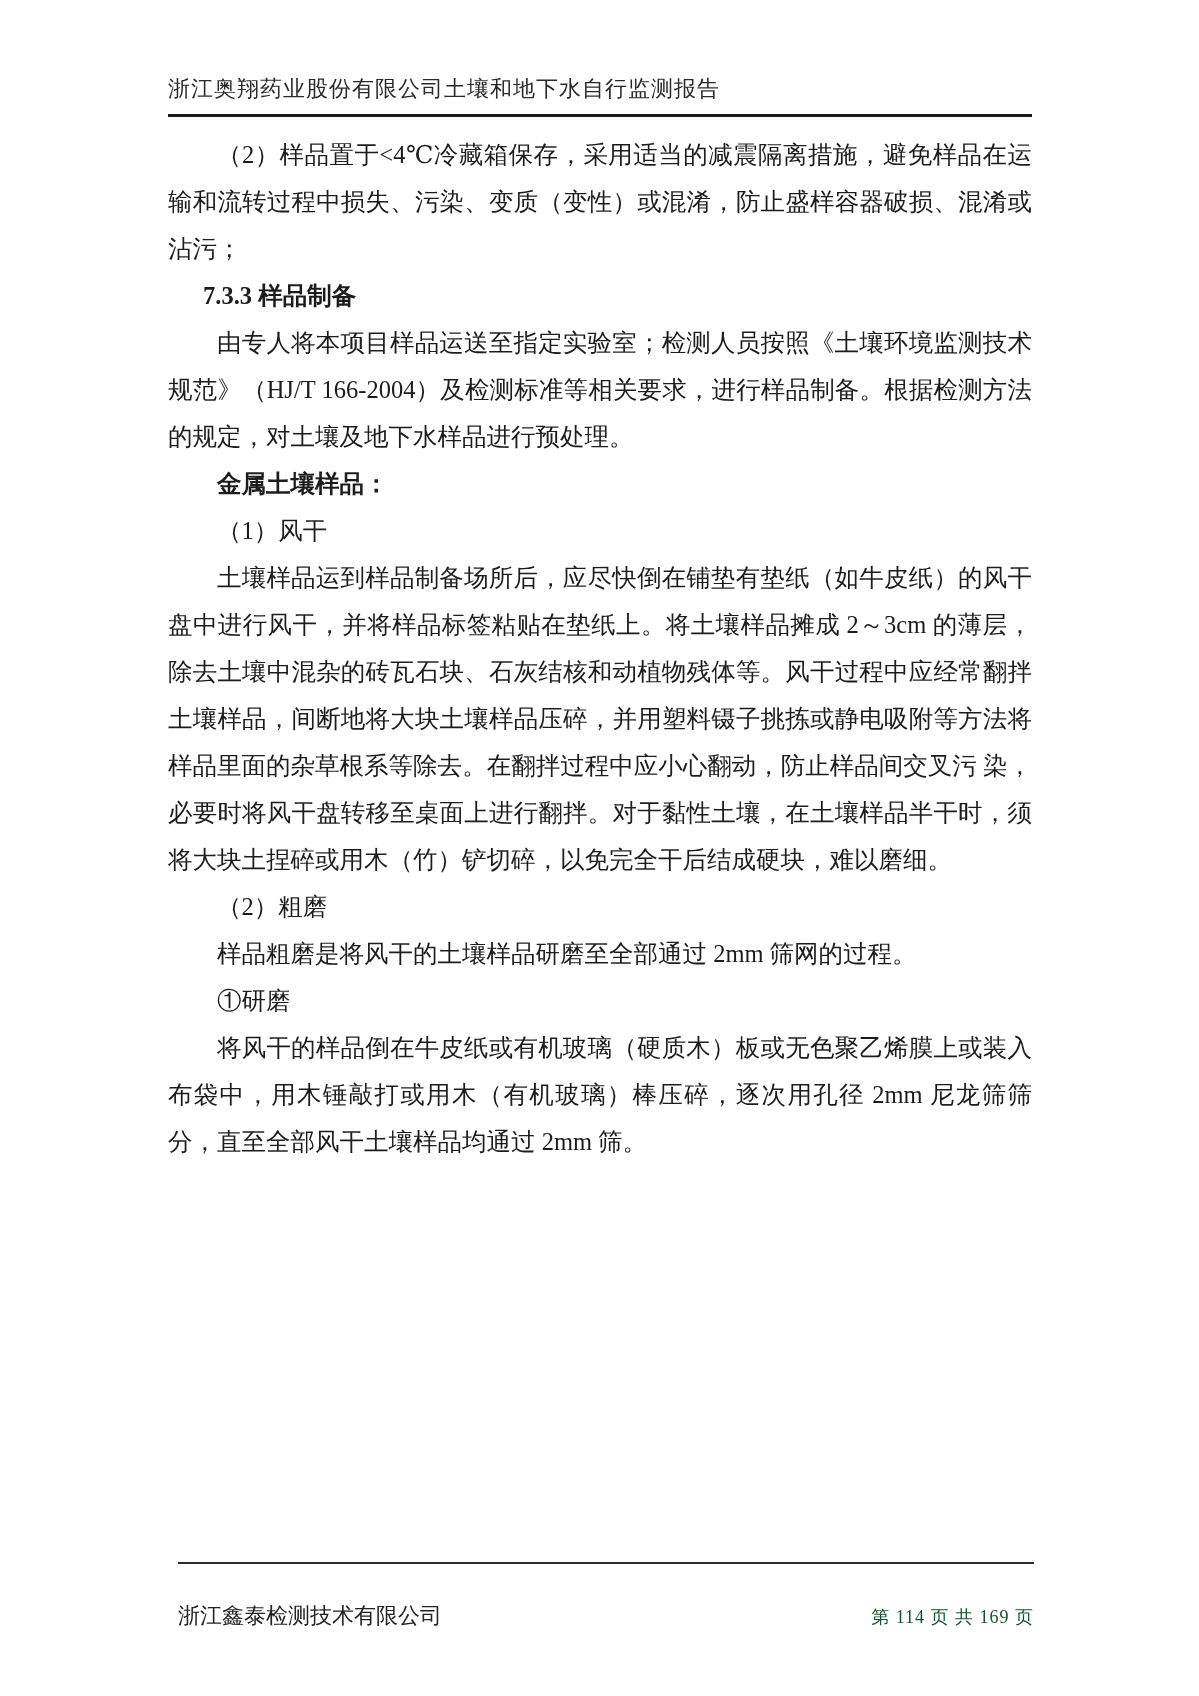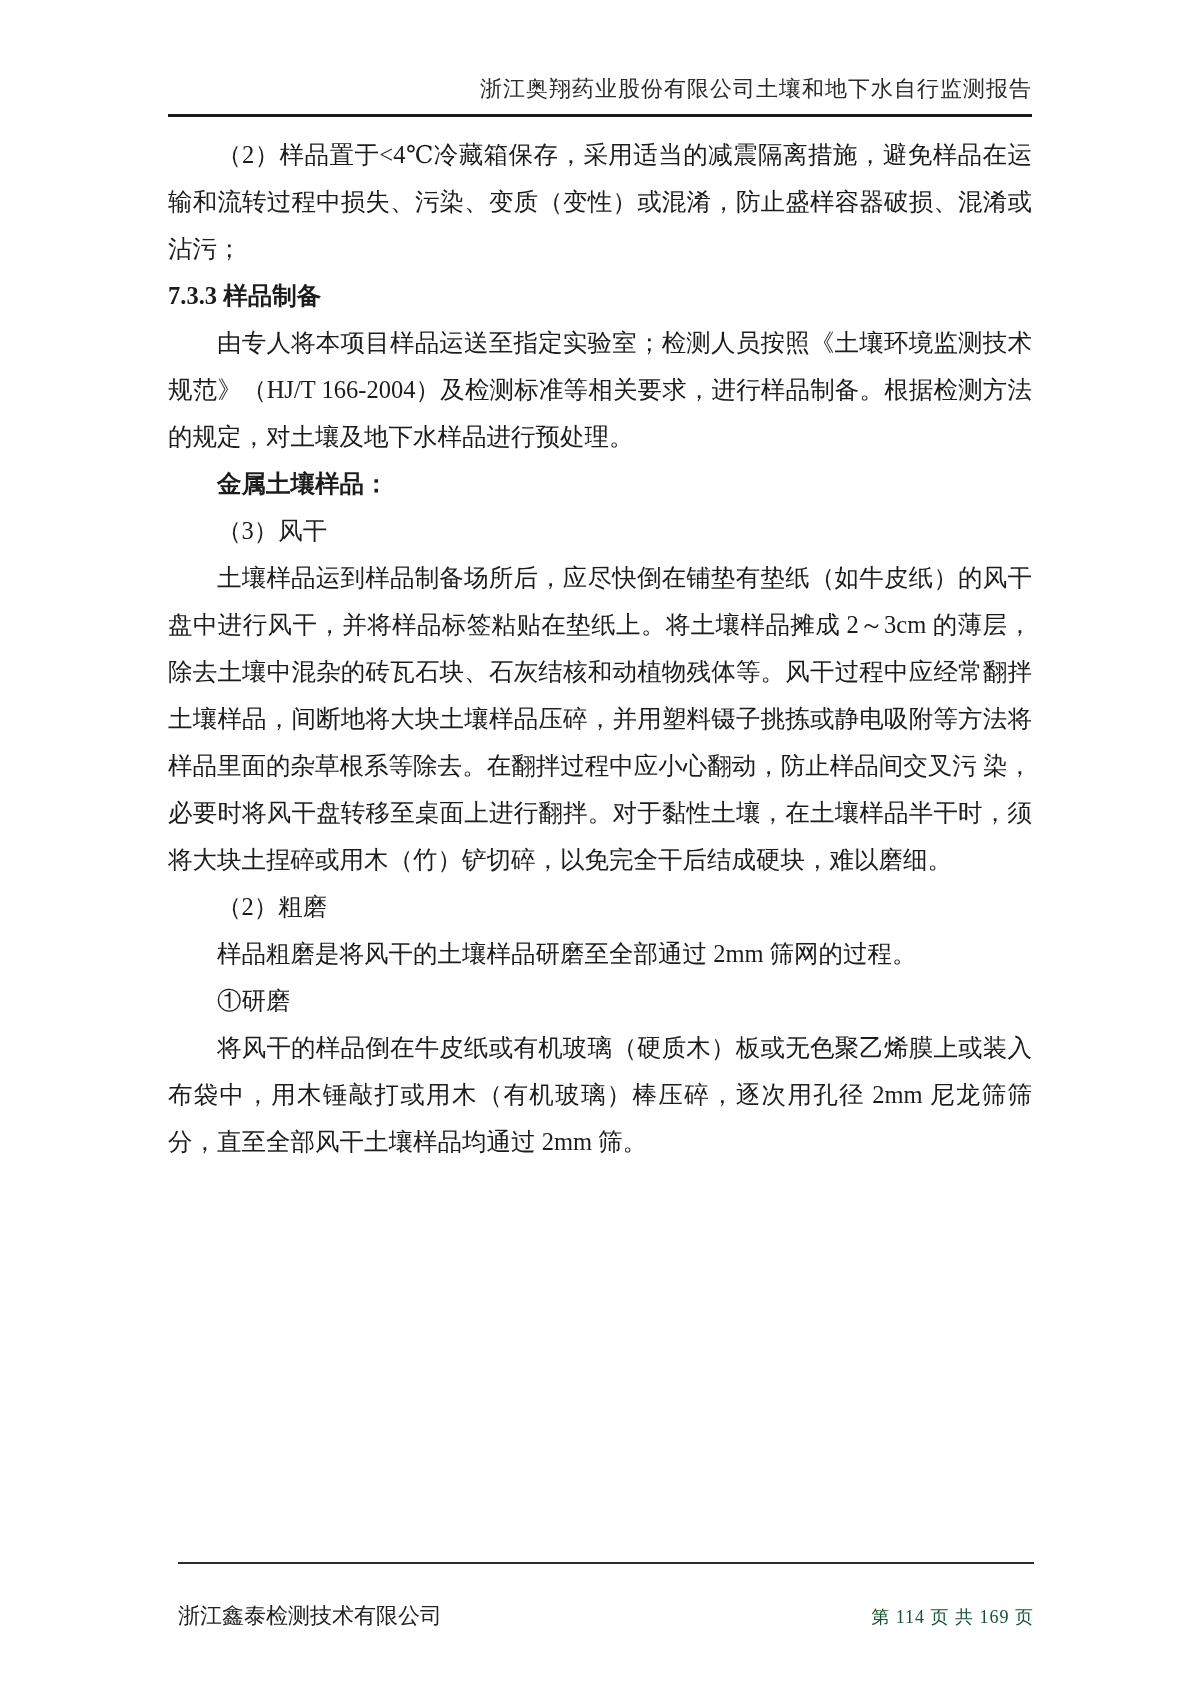--- a/index.html
+++ b/index.html
@@ -12,21 +12,21 @@
     font-family: "Liberation Serif", "DejaVu Serif", serif;
     color: #1c1c1c;
   }
   .page { position: absolute; inset: 0; background: #ffffff; }
 
   .page-header {
     position: absolute;
     left: 168px;
     right: 167px;
     top: 74px;
-    text-align: right;
+    text-align: left;
     padding-bottom: 10px;
     border-bottom: 3px solid #1a1a1a;
   }
   .header-title {
     font-size: 22px;
     letter-spacing: 1px;
     color: #2a2a2a;
     white-space: nowrap;
   }
 
@@ -37,21 +37,21 @@
     top: 131px;
   }
   .para {
     font-size: 24.5px;
     line-height: 47px;
     text-align: justify;
     color: #1c1c1c;
   }
   .para.indent { text-indent: 2em; }
   .para.bold { font-weight: bold; }
-  .para.heading { font-weight: bold; }
+  .para.heading { font-weight: bold; margin-left: 35px; }
 
   .page-footer {
     position: absolute;
     left: 178px;
     right: 165px;
     top: 1562px;
     border-top: 2px solid #2e2e2e;
     padding-top: 7px;
     display: flex;
     justify-content: space-between;
@@ -67,21 +67,21 @@
 
   <header class="page-header">
     <div class="header-title">浙江奥翔药业股份有限公司土壤和地下水自行监测报告</div>
   </header>
 
   <main class="content" id="paragraphs">
       <p class="para indent">（2）样品置于&lt;4℃冷藏箱保存，采用适当的减震隔离措施，避免样品在运输和流转过程中损失、污染、变质（变性）或混淆，防止盛样容器破损、混淆或沾污；</p>
       <p class="para heading">7.3.3 样品制备</p>
       <p class="para indent">由专人将本项目样品运送至指定实验室；检测人员按照《土壤环境监测技术规范》（HJ/T 166-2004）及检测标准等相关要求，进行样品制备。根据检测方法的规定，对土壤及地下水样品进行预处理。</p>
       <p class="para indent bold">金属土壤样品：</p>
-      <p class="para indent">（3）风干</p>
+      <p class="para indent">（1）风干</p>
       <p class="para indent">土壤样品运到样品制备场所后，应尽快倒在铺垫有垫纸（如牛皮纸）的风干盘中进行风干，并将样品标签粘贴在垫纸上。将土壤样品摊成 2～3cm 的薄层，除去土壤中混杂的砖瓦石块、石灰结核和动植物残体等。风干过程中应经常翻拌土壤样品，间断地将大块土壤样品压碎，并用塑料镊子挑拣或静电吸附等方法将样品里面的杂草根系等除去。在翻拌过程中应小心翻动，防止样品间交叉污 染，必要时将风干盘转移至桌面上进行翻拌。对于黏性土壤，在土壤样品半干时，须将大块土捏碎或用木（竹）铲切碎，以免完全干后结成硬块，难以磨细。</p>
       <p class="para indent">（2）粗磨</p>
       <p class="para indent">样品粗磨是将风干的土壤样品研磨至全部通过 2mm 筛网的过程。</p>
       <p class="para indent">①研磨</p>
       <p class="para indent">将风干的样品倒在牛皮纸或有机玻璃（硬质木）板或无色聚乙烯膜上或装入布袋中，用木锤敲打或用木（有机玻璃）棒压碎，逐次用孔径 2mm 尼龙筛筛分，直至全部风干土壤样品均通过 2mm 筛。</p>
     </main>
 
   <footer class="page-footer">
     <span class="footer-company">浙江鑫泰检测技术有限公司</span>
     <span class="footer-page">第 114 页 共 169 页</span>

